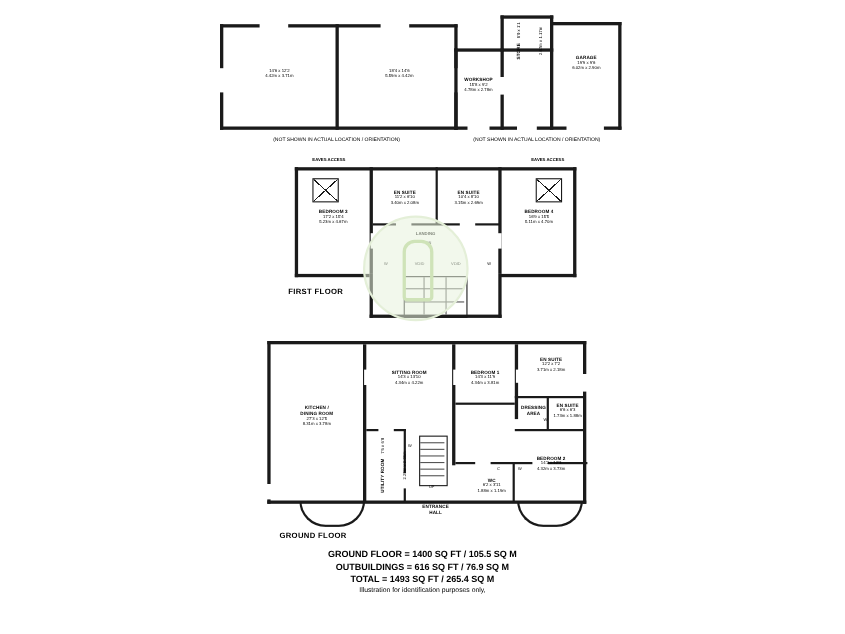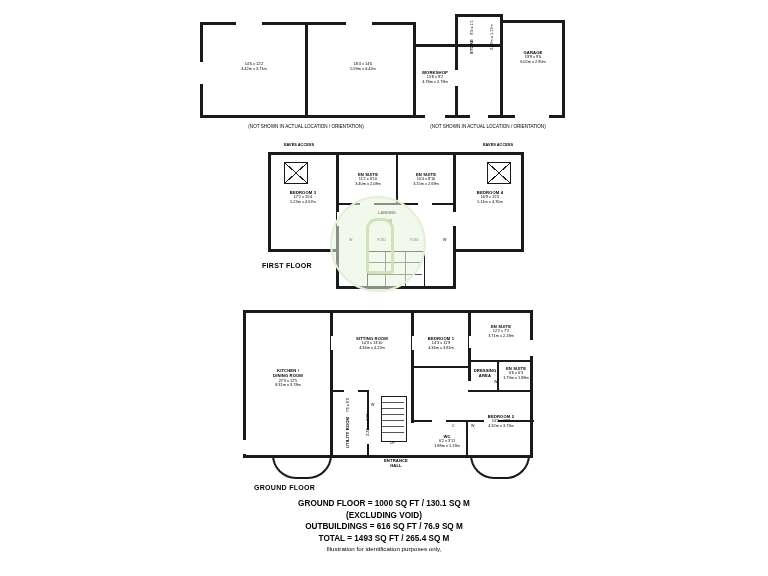--- a/index.html
+++ b/index.html
@@ -263,21 +263,20 @@
 
     <div class="tiny" style="left:452px;top:424px;">C</div>
     <div class="tiny" style="left:471px;top:424px;">W</div>
     <div class="tiny" style="left:371px;top:403px;">W</div>
     <div class="tiny" style="left:494px;top:380px;">W</div>
 
     <div class="floorname" style="left:254px;top:484px;">GROUND FLOOR</div>
   </div>
 
   <div class="summary" style="top:498px;">
-    <div>GROUND FLOOR = 1000 SQ FT / 130.1 SQ M</div>
-    <div>(EXCLUDING VOID)</div>
+    <div>GROUND FLOOR = 1400 SQ FT / 105.5 SQ M</div>
     <div>OUTBUILDINGS = 616 SQ FT / 76.9 SQ M</div>
     <div>TOTAL = 1493 SQ FT / 265.4 SQ M</div>
     <div class="small">Illustration for identification purposes only,</div>
 
   </div>
 
 </div>
 
 </body></html>

